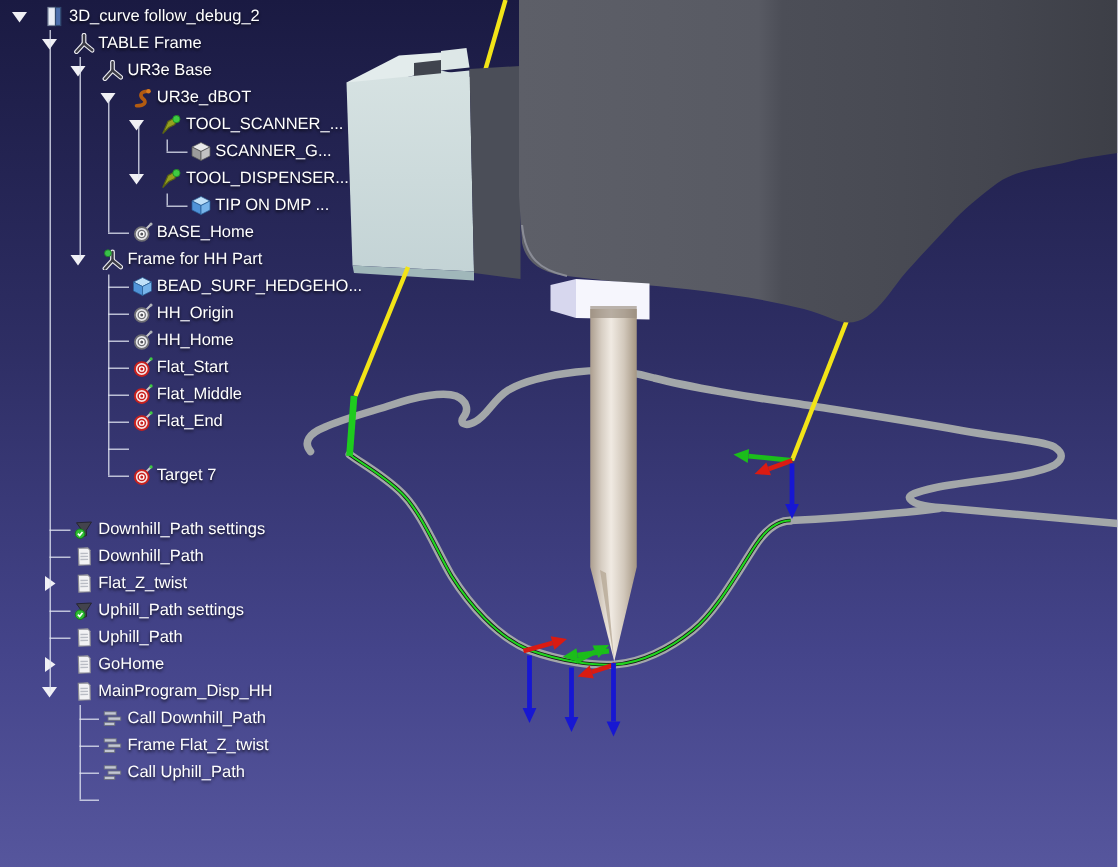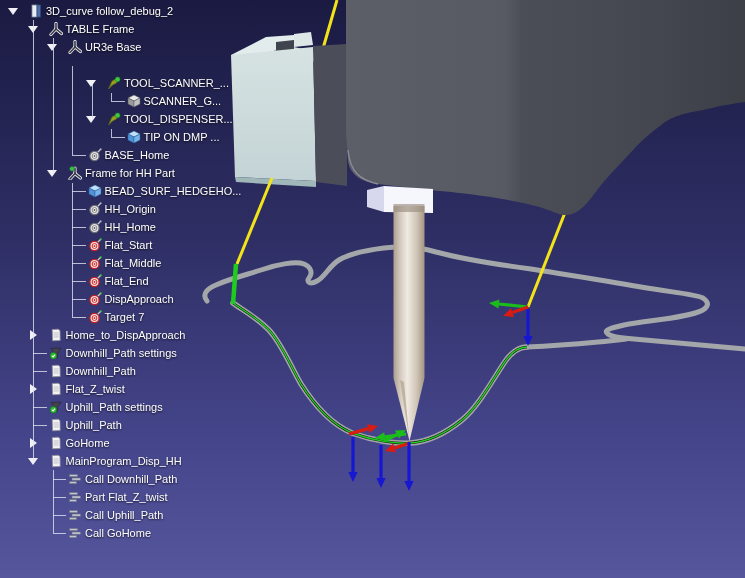--- a/index.html
+++ b/index.html
@@ -149,20 +149,30 @@
             </g>
             <g stroke="#3a3a44" stroke-width="1.6" stroke-linecap="round">
               <line x1="7" y1="7" x2="7" y2="1.5"></line>
               <line x1="7" y1="7" x2="2" y2="12.5"></line>
               <line x1="7" y1="7" x2="12.5" y2="11.5"></line>
             </g>
           </svg>
         </span>
         <span class="tlabel" style="left:85px">UR3e Base</span>
       </div>
+      <div class="trow" style="top:56px">
+        <span class="tri tri-down" style="left:66.5px"></span>
+        <span class="ticon" style="left:87.5px">
+          <svg viewBox="0 0 14 14">
+            <path d="M3,12.5 C8.5,12.5 10,10 7.5,8 C5,6 5.5,3.5 9,3 L11,2.8" fill="none" stroke="#b35b10" stroke-width="2.4" stroke-linecap="round"></path>
+            <circle cx="11" cy="2.8" r="1.5" fill="#d97b1f"></circle>
+          </svg>
+        </span>
+        <span class="tlabel" style="left:104.5px">UR3e_dBOT</span>
+      </div>
       <div class="trow" style="top:74px">
         <span class="tri tri-down" style="left:86px"></span>
         <span class="ticon" style="left:107px">
           <svg viewBox="0 0 14 14">
             <path d="M1.5,13 L5,5 L11.5,1.5 L9.5,7 L5.5,9 Z" fill="#95a11f" stroke="#5c6413" stroke-width="0.8"></path>
             <circle cx="10.6" cy="3.4" r="2.4" fill="#3ecb42" stroke="#1f8f24" stroke-width="0.6"></circle>
           </svg>
         </span>
         <span class="tlabel" style="left:124px">TOOL_SCANNER_...</span>
       </div>
@@ -290,193 +300,155 @@
           <svg viewBox="0 0 14 14">
             <line x1="9.5" y1="4.5" x2="12.7" y2="1.3" stroke="#c8c8cc" stroke-width="1.3"></line>
             <circle cx="12.7" cy="1.3" r="1.1" fill="#3ecb42"></circle>
             <circle cx="6.5" cy="8" r="4.6" fill="#f6e3e3" stroke="#c9201d" stroke-width="1.3"></circle>
             <circle cx="6.5" cy="8" r="2.4" fill="#ffffff" stroke="#c9201d" stroke-width="1"></circle>
             <circle cx="6.5" cy="8" r="1" fill="#c9201d"></circle>
           </svg>
         </span>
         <span class="tlabel" style="left:104.5px">Flat_End</span>
       </div>
-      <div class="trow" style="top:290px">
+      <div class="trow" style="top:308px">
         <span class="ticon" style="left:87.5px">
           <svg viewBox="0 0 14 14">
             <line x1="9.5" y1="4.5" x2="12.7" y2="1.3" stroke="#c8c8cc" stroke-width="1.3"></line>
             <circle cx="12.7" cy="1.3" r="1.1" fill="#3ecb42"></circle>
             <circle cx="6.5" cy="8" r="4.6" fill="#f6e3e3" stroke="#c9201d" stroke-width="1.3"></circle>
             <circle cx="6.5" cy="8" r="2.4" fill="#ffffff" stroke="#c9201d" stroke-width="1"></circle>
             <circle cx="6.5" cy="8" r="1" fill="#c9201d"></circle>
           </svg>
         </span>
-        <span class="tlabel" style="left:104.5px">DispApproach</span>
-      </div>
-      <div class="trow" style="top:308px">
-        <span class="ticon" style="left:87.5px">
-          <svg viewBox="0 0 14 14">
-            <line x1="9.5" y1="4.5" x2="12.7" y2="1.3" stroke="#c8c8cc" stroke-width="1.3"></line>
-            <circle cx="12.7" cy="1.3" r="1.1" fill="#3ecb42"></circle>
-            <circle cx="6.5" cy="8" r="4.6" fill="#f6e3e3" stroke="#c9201d" stroke-width="1.3"></circle>
-            <circle cx="6.5" cy="8" r="2.4" fill="#ffffff" stroke="#c9201d" stroke-width="1"></circle>
-            <circle cx="6.5" cy="8" r="1" fill="#c9201d"></circle>
-          </svg>
-        </span>
         <span class="tlabel" style="left:104.5px">Target 7</span>
       </div>
-      <div class="trow" style="top:326px">
-        <span class="tri tri-right" style="left:29.5px"></span>
+      <div class="trow" style="top:344px">
+        <span class="ticon" style="left:48.5px">
+          <svg viewBox="0 0 14 14">
+            <path d="M2,2.5 L12,2 L8.5,7.5 L8.7,11 L6,12 L5.8,7.8 Z" fill="#43434d" stroke="#23232b" stroke-width="0.6"></path>
+            <circle cx="4.4" cy="9.8" r="3.2" fill="#2fbd34" stroke="#127a18" stroke-width="0.6"></circle>
+            <path d="M2.9,9.8 L4.1,11 L6,8.7" fill="none" stroke="#ffffff" stroke-width="1.1"></path>
+          </svg>
+        </span>
+        <span class="tlabel" style="left:65.5px">Downhill_Path settings</span>
+      </div>
+      <div class="trow" style="top:362px">
         <span class="ticon" style="left:48.5px">
           <svg viewBox="0 0 14 14">
             <path d="M3.2,1.5 L9.5,1.2 L11,2.8 L11.2,12.5 L3.6,12.8 Z" fill="#f2f2f4" stroke="#8a8a92" stroke-width="0.8"></path>
             <g stroke="#b9bcc4" stroke-width="0.9">
               <line x1="4.6" y1="5" x2="9.6" y2="4.9"></line>
               <line x1="4.6" y1="7" x2="9.7" y2="6.9"></line>
               <line x1="4.6" y1="9" x2="9.7" y2="8.9"></line>
             </g>
           </svg>
         </span>
-        <span class="tlabel" style="left:65.5px">Home_to_DispApproach</span>
-      </div>
-      <div class="trow" style="top:344px">
-        <span class="ticon" style="left:48.5px">
-          <svg viewBox="0 0 14 14">
-            <path d="M2,2.5 L12,2 L8.5,7.5 L8.7,11 L6,12 L5.8,7.8 Z" fill="#43434d" stroke="#23232b" stroke-width="0.6"></path>
-            <circle cx="4.4" cy="9.8" r="3.2" fill="#2fbd34" stroke="#127a18" stroke-width="0.6"></circle>
-            <path d="M2.9,9.8 L4.1,11 L6,8.7" fill="none" stroke="#ffffff" stroke-width="1.1"></path>
-          </svg>
-        </span>
-        <span class="tlabel" style="left:65.5px">Downhill_Path settings</span>
-      </div>
-      <div class="trow" style="top:362px">
+        <span class="tlabel" style="left:65.5px">Downhill_Path</span>
+      </div>
+      <div class="trow" style="top:380px">
+        <span class="tri tri-right" style="left:29.5px"></span>
         <span class="ticon" style="left:48.5px">
           <svg viewBox="0 0 14 14">
             <path d="M3.2,1.5 L9.5,1.2 L11,2.8 L11.2,12.5 L3.6,12.8 Z" fill="#f2f2f4" stroke="#8a8a92" stroke-width="0.8"></path>
             <g stroke="#b9bcc4" stroke-width="0.9">
               <line x1="4.6" y1="5" x2="9.6" y2="4.9"></line>
               <line x1="4.6" y1="7" x2="9.7" y2="6.9"></line>
               <line x1="4.6" y1="9" x2="9.7" y2="8.9"></line>
             </g>
           </svg>
         </span>
-        <span class="tlabel" style="left:65.5px">Downhill_Path</span>
-      </div>
-      <div class="trow" style="top:380px">
-        <span class="tri tri-right" style="left:29.5px"></span>
+        <span class="tlabel" style="left:65.5px">Flat_Z_twist</span>
+      </div>
+      <div class="trow" style="top:398px">
+        <span class="ticon" style="left:48.5px">
+          <svg viewBox="0 0 14 14">
+            <path d="M2,2.5 L12,2 L8.5,7.5 L8.7,11 L6,12 L5.8,7.8 Z" fill="#43434d" stroke="#23232b" stroke-width="0.6"></path>
+            <circle cx="4.4" cy="9.8" r="3.2" fill="#2fbd34" stroke="#127a18" stroke-width="0.6"></circle>
+            <path d="M2.9,9.8 L4.1,11 L6,8.7" fill="none" stroke="#ffffff" stroke-width="1.1"></path>
+          </svg>
+        </span>
+        <span class="tlabel" style="left:65.5px">Uphill_Path settings</span>
+      </div>
+      <div class="trow" style="top:416px">
         <span class="ticon" style="left:48.5px">
           <svg viewBox="0 0 14 14">
             <path d="M3.2,1.5 L9.5,1.2 L11,2.8 L11.2,12.5 L3.6,12.8 Z" fill="#f2f2f4" stroke="#8a8a92" stroke-width="0.8"></path>
             <g stroke="#b9bcc4" stroke-width="0.9">
               <line x1="4.6" y1="5" x2="9.6" y2="4.9"></line>
               <line x1="4.6" y1="7" x2="9.7" y2="6.9"></line>
               <line x1="4.6" y1="9" x2="9.7" y2="8.9"></line>
             </g>
           </svg>
         </span>
-        <span class="tlabel" style="left:65.5px">Flat_Z_twist</span>
-      </div>
-      <div class="trow" style="top:398px">
-        <span class="ticon" style="left:48.5px">
-          <svg viewBox="0 0 14 14">
-            <path d="M2,2.5 L12,2 L8.5,7.5 L8.7,11 L6,12 L5.8,7.8 Z" fill="#43434d" stroke="#23232b" stroke-width="0.6"></path>
-            <circle cx="4.4" cy="9.8" r="3.2" fill="#2fbd34" stroke="#127a18" stroke-width="0.6"></circle>
-            <path d="M2.9,9.8 L4.1,11 L6,8.7" fill="none" stroke="#ffffff" stroke-width="1.1"></path>
-          </svg>
-        </span>
-        <span class="tlabel" style="left:65.5px">Uphill_Path settings</span>
-      </div>
-      <div class="trow" style="top:416px">
+        <span class="tlabel" style="left:65.5px">Uphill_Path</span>
+      </div>
+      <div class="trow" style="top:434px">
+        <span class="tri tri-right" style="left:29.5px"></span>
         <span class="ticon" style="left:48.5px">
           <svg viewBox="0 0 14 14">
             <path d="M3.2,1.5 L9.5,1.2 L11,2.8 L11.2,12.5 L3.6,12.8 Z" fill="#f2f2f4" stroke="#8a8a92" stroke-width="0.8"></path>
             <g stroke="#b9bcc4" stroke-width="0.9">
               <line x1="4.6" y1="5" x2="9.6" y2="4.9"></line>
               <line x1="4.6" y1="7" x2="9.7" y2="6.9"></line>
               <line x1="4.6" y1="9" x2="9.7" y2="8.9"></line>
             </g>
           </svg>
         </span>
-        <span class="tlabel" style="left:65.5px">Uphill_Path</span>
-      </div>
-      <div class="trow" style="top:434px">
-        <span class="tri tri-right" style="left:29.5px"></span>
+        <span class="tlabel" style="left:65.5px">GoHome</span>
+      </div>
+      <div class="trow" style="top:470px">
+        <span class="ticon" style="left:68px">
+          <svg viewBox="0 0 14 14">
+            <g fill="#c2c6d2" stroke="#6b6f7c" stroke-width="0.6">
+              <rect x="1.5" y="2.5" width="8" height="2.2"></rect>
+              <rect x="4" y="6" width="8.5" height="2.2"></rect>
+              <rect x="1.5" y="9.5" width="7" height="2.2"></rect>
+            </g>
+          </svg>
+        </span>
+        <span class="tlabel" style="left:85px">Call Downhill_Path</span>
+      </div>
+      <div class="trow" style="top:452px">
+        <span class="tri tri-down" style="left:27.5px"></span>
         <span class="ticon" style="left:48.5px">
           <svg viewBox="0 0 14 14">
             <path d="M3.2,1.5 L9.5,1.2 L11,2.8 L11.2,12.5 L3.6,12.8 Z" fill="#f2f2f4" stroke="#8a8a92" stroke-width="0.8"></path>
             <g stroke="#b9bcc4" stroke-width="0.9">
               <line x1="4.6" y1="5" x2="9.6" y2="4.9"></line>
               <line x1="4.6" y1="7" x2="9.7" y2="6.9"></line>
               <line x1="4.6" y1="9" x2="9.7" y2="8.9"></line>
             </g>
           </svg>
         </span>
-        <span class="tlabel" style="left:65.5px">GoHome</span>
-      </div>
-      <div class="trow" style="top:470px">
+        <span class="tlabel" style="left:65.5px">MainProgram_Disp_HH</span>
+      </div>
+      <div class="trow" style="top:488px">
         <span class="ticon" style="left:68px">
           <svg viewBox="0 0 14 14">
             <g fill="#c2c6d2" stroke="#6b6f7c" stroke-width="0.6">
               <rect x="1.5" y="2.5" width="8" height="2.2"></rect>
               <rect x="4" y="6" width="8.5" height="2.2"></rect>
               <rect x="1.5" y="9.5" width="7" height="2.2"></rect>
             </g>
           </svg>
         </span>
-        <span class="tlabel" style="left:85px">Call Downhill_Path</span>
-      </div>
-      <div class="trow" style="top:452px">
-        <span class="tri tri-down" style="left:27.5px"></span>
-        <span class="ticon" style="left:48.5px">
-          <svg viewBox="0 0 14 14">
-            <path d="M3.2,1.5 L9.5,1.2 L11,2.8 L11.2,12.5 L3.6,12.8 Z" fill="#f2f2f4" stroke="#8a8a92" stroke-width="0.8"></path>
-            <g stroke="#b9bcc4" stroke-width="0.9">
-              <line x1="4.6" y1="5" x2="9.6" y2="4.9"></line>
-              <line x1="4.6" y1="7" x2="9.7" y2="6.9"></line>
-              <line x1="4.6" y1="9" x2="9.7" y2="8.9"></line>
-            </g>
-          </svg>
-        </span>
-        <span class="tlabel" style="left:65.5px">MainProgram_Disp_HH</span>
-      </div>
-      <div class="trow" style="top:488px">
+        <span class="tlabel" style="left:85px">Frame Flat_Z_twist</span>
+      </div>
+      <div class="trow" style="top:506px">
         <span class="ticon" style="left:68px">
           <svg viewBox="0 0 14 14">
             <g fill="#c2c6d2" stroke="#6b6f7c" stroke-width="0.6">
               <rect x="1.5" y="2.5" width="8" height="2.2"></rect>
               <rect x="4" y="6" width="8.5" height="2.2"></rect>
               <rect x="1.5" y="9.5" width="7" height="2.2"></rect>
             </g>
           </svg>
         </span>
-        <span class="tlabel" style="left:85px">Part Flat_Z_twist</span>
-      </div>
-      <div class="trow" style="top:506px">
-        <span class="ticon" style="left:68px">
-          <svg viewBox="0 0 14 14">
-            <g fill="#c2c6d2" stroke="#6b6f7c" stroke-width="0.6">
-              <rect x="1.5" y="2.5" width="8" height="2.2"></rect>
-              <rect x="4" y="6" width="8.5" height="2.2"></rect>
-              <rect x="1.5" y="9.5" width="7" height="2.2"></rect>
-            </g>
-          </svg>
-        </span>
         <span class="tlabel" style="left:85px">Call Uphill_Path</span>
-      </div>
-      <div class="trow" style="top:524px">
-        <span class="ticon" style="left:68px">
-          <svg viewBox="0 0 14 14">
-            <g fill="#c2c6d2" stroke="#6b6f7c" stroke-width="0.6">
-              <rect x="1.5" y="2.5" width="8" height="2.2"></rect>
-              <rect x="4" y="6" width="8.5" height="2.2"></rect>
-              <rect x="1.5" y="9.5" width="7" height="2.2"></rect>
-            </g>
-          </svg>
-        </span>
-        <span class="tlabel" style="left:85px">Call GoHome</span>
       </div>
       <div class="conn" style="left:33px;top:20px;width:1px;height:441px"></div>
       <div class="conn" style="left:52.5px;top:38px;width:1px;height:135px"></div>
       <div class="conn" style="left:72px;top:66px;width:1px;height:89px"></div>
       <div class="conn" style="left:91.5px;top:84px;width:1px;height:35px"></div>
       <div class="conn" style="left:111px;top:93px;width:1px;height:8px"></div>
       <div class="conn" style="left:111px;top:129px;width:1px;height:8px"></div>
       <div class="conn" style="left:72px;top:183px;width:1px;height:134px"></div>
       <div class="conn" style="left:52.5px;top:470px;width:1px;height:63px"></div>
       <div class="conn" style="left:111px;top:101px;width:13.5px;height:1px"></div>

